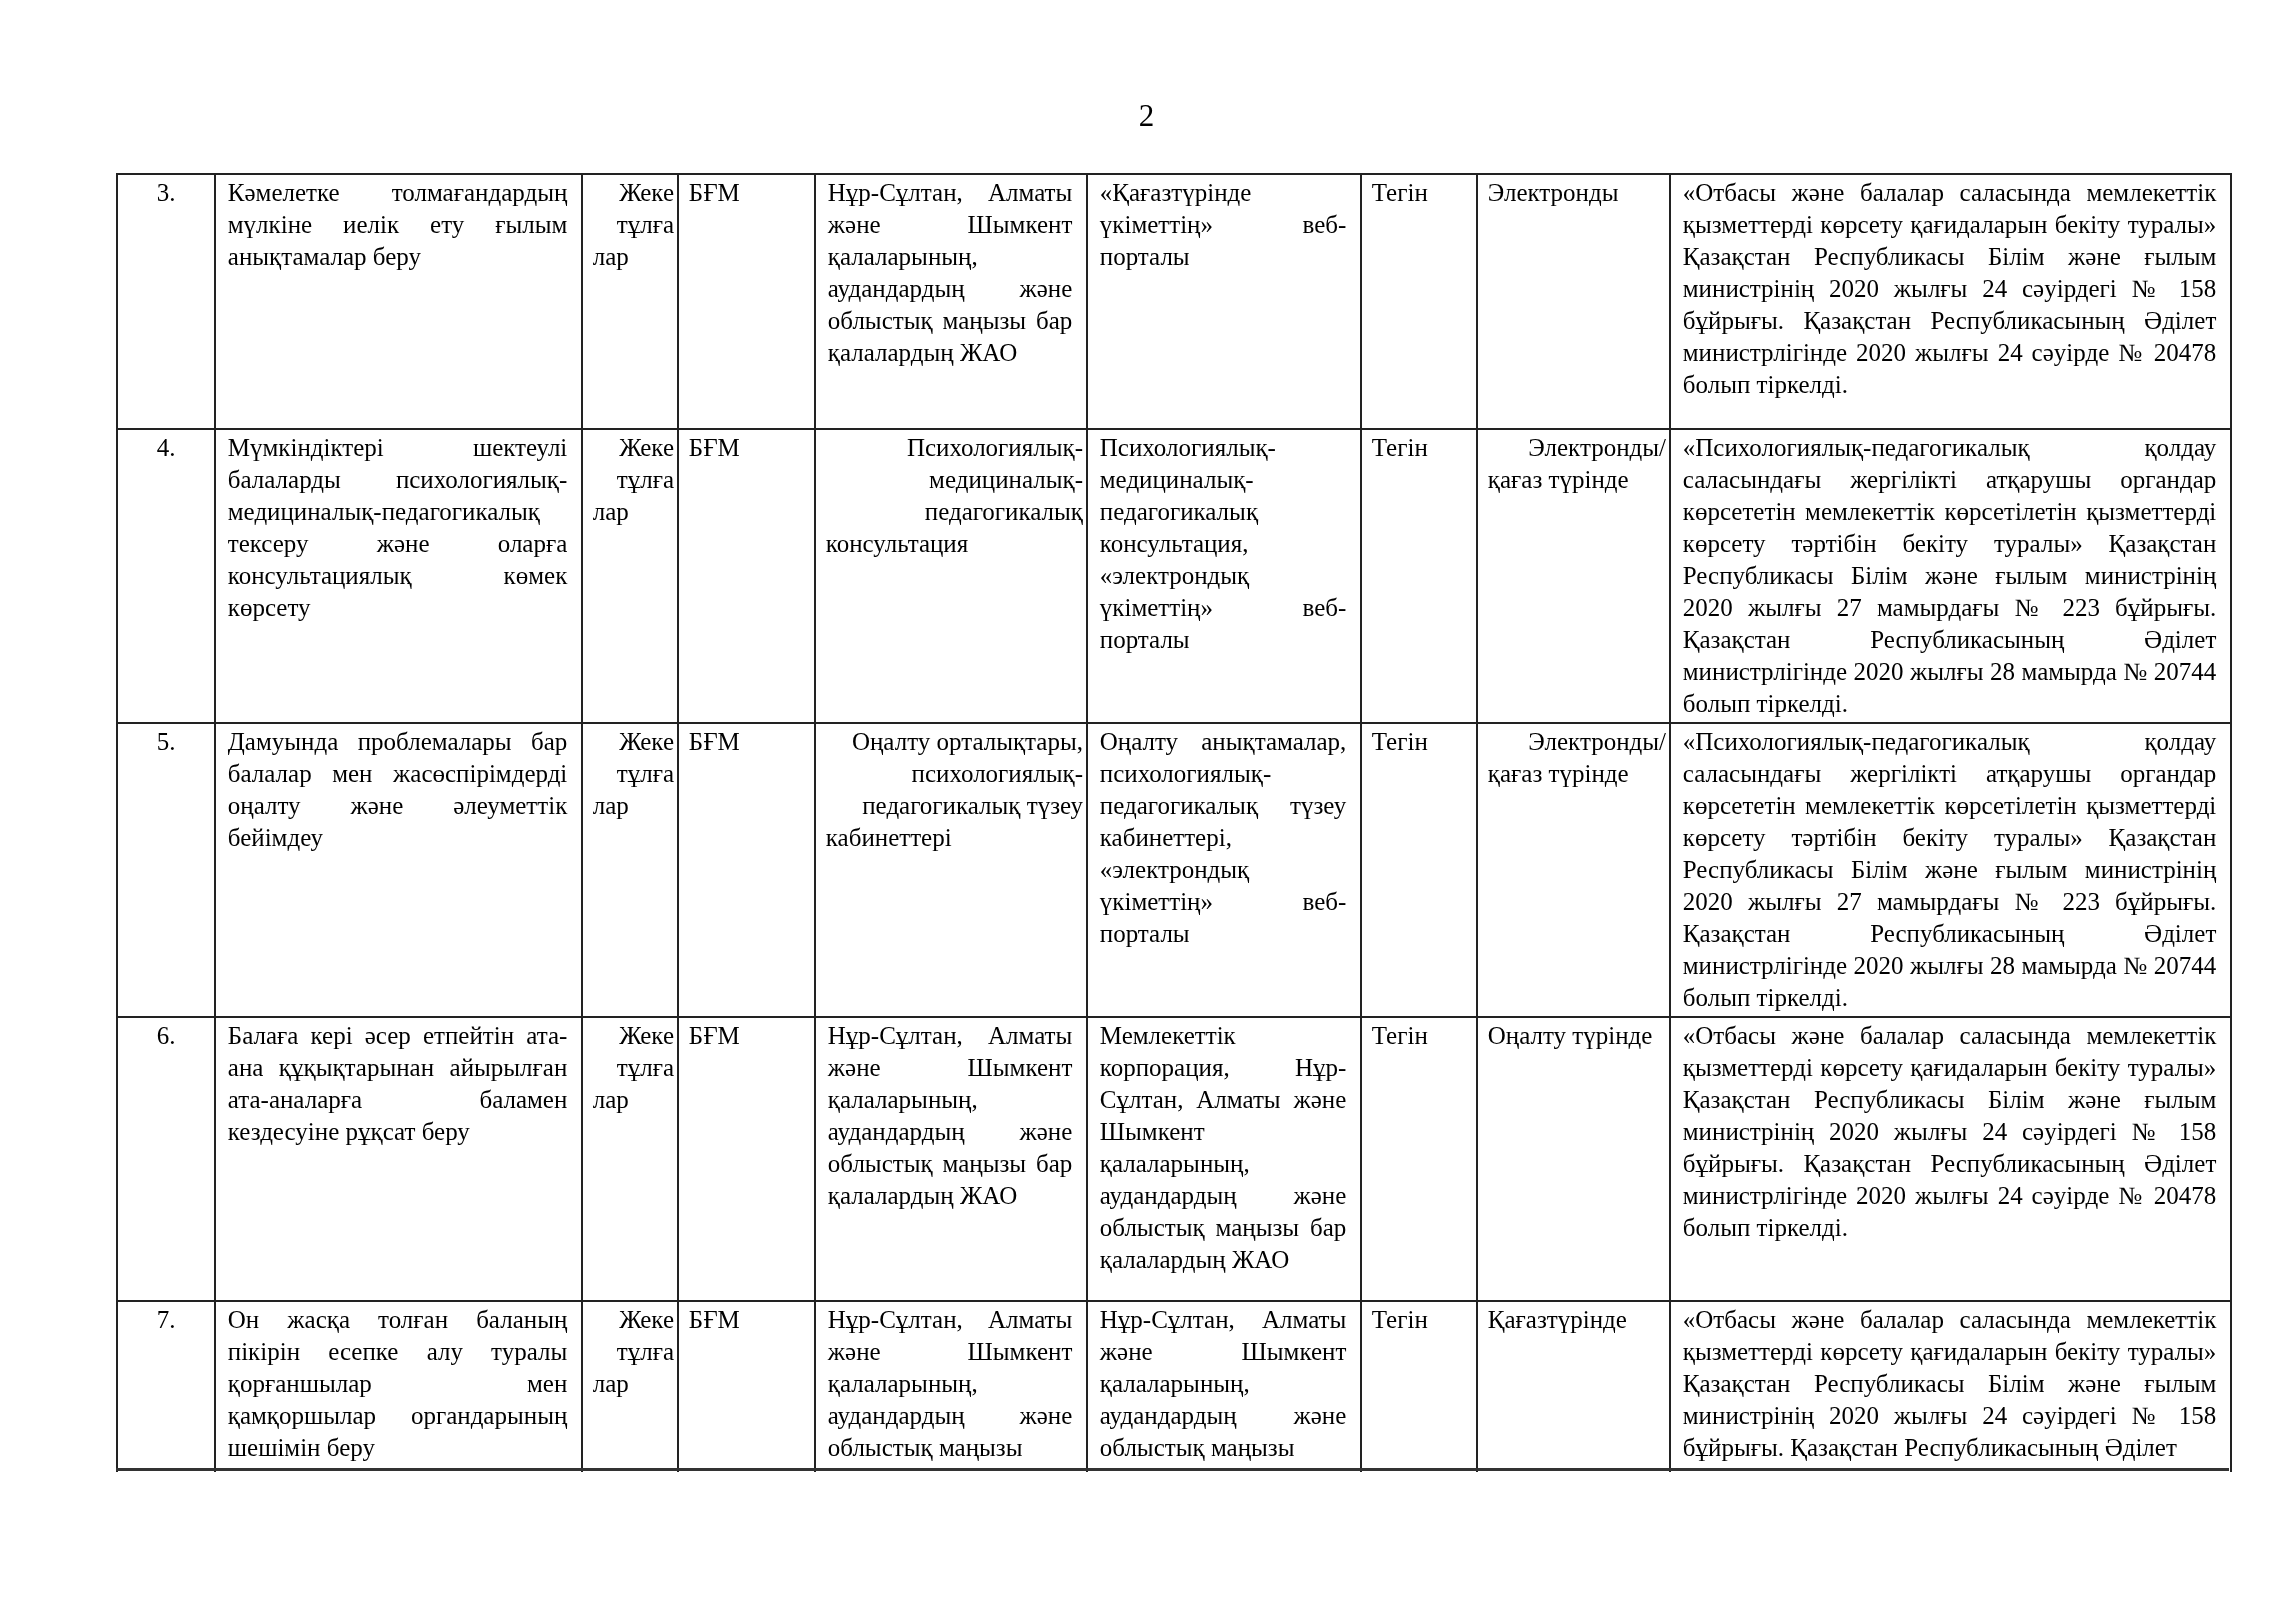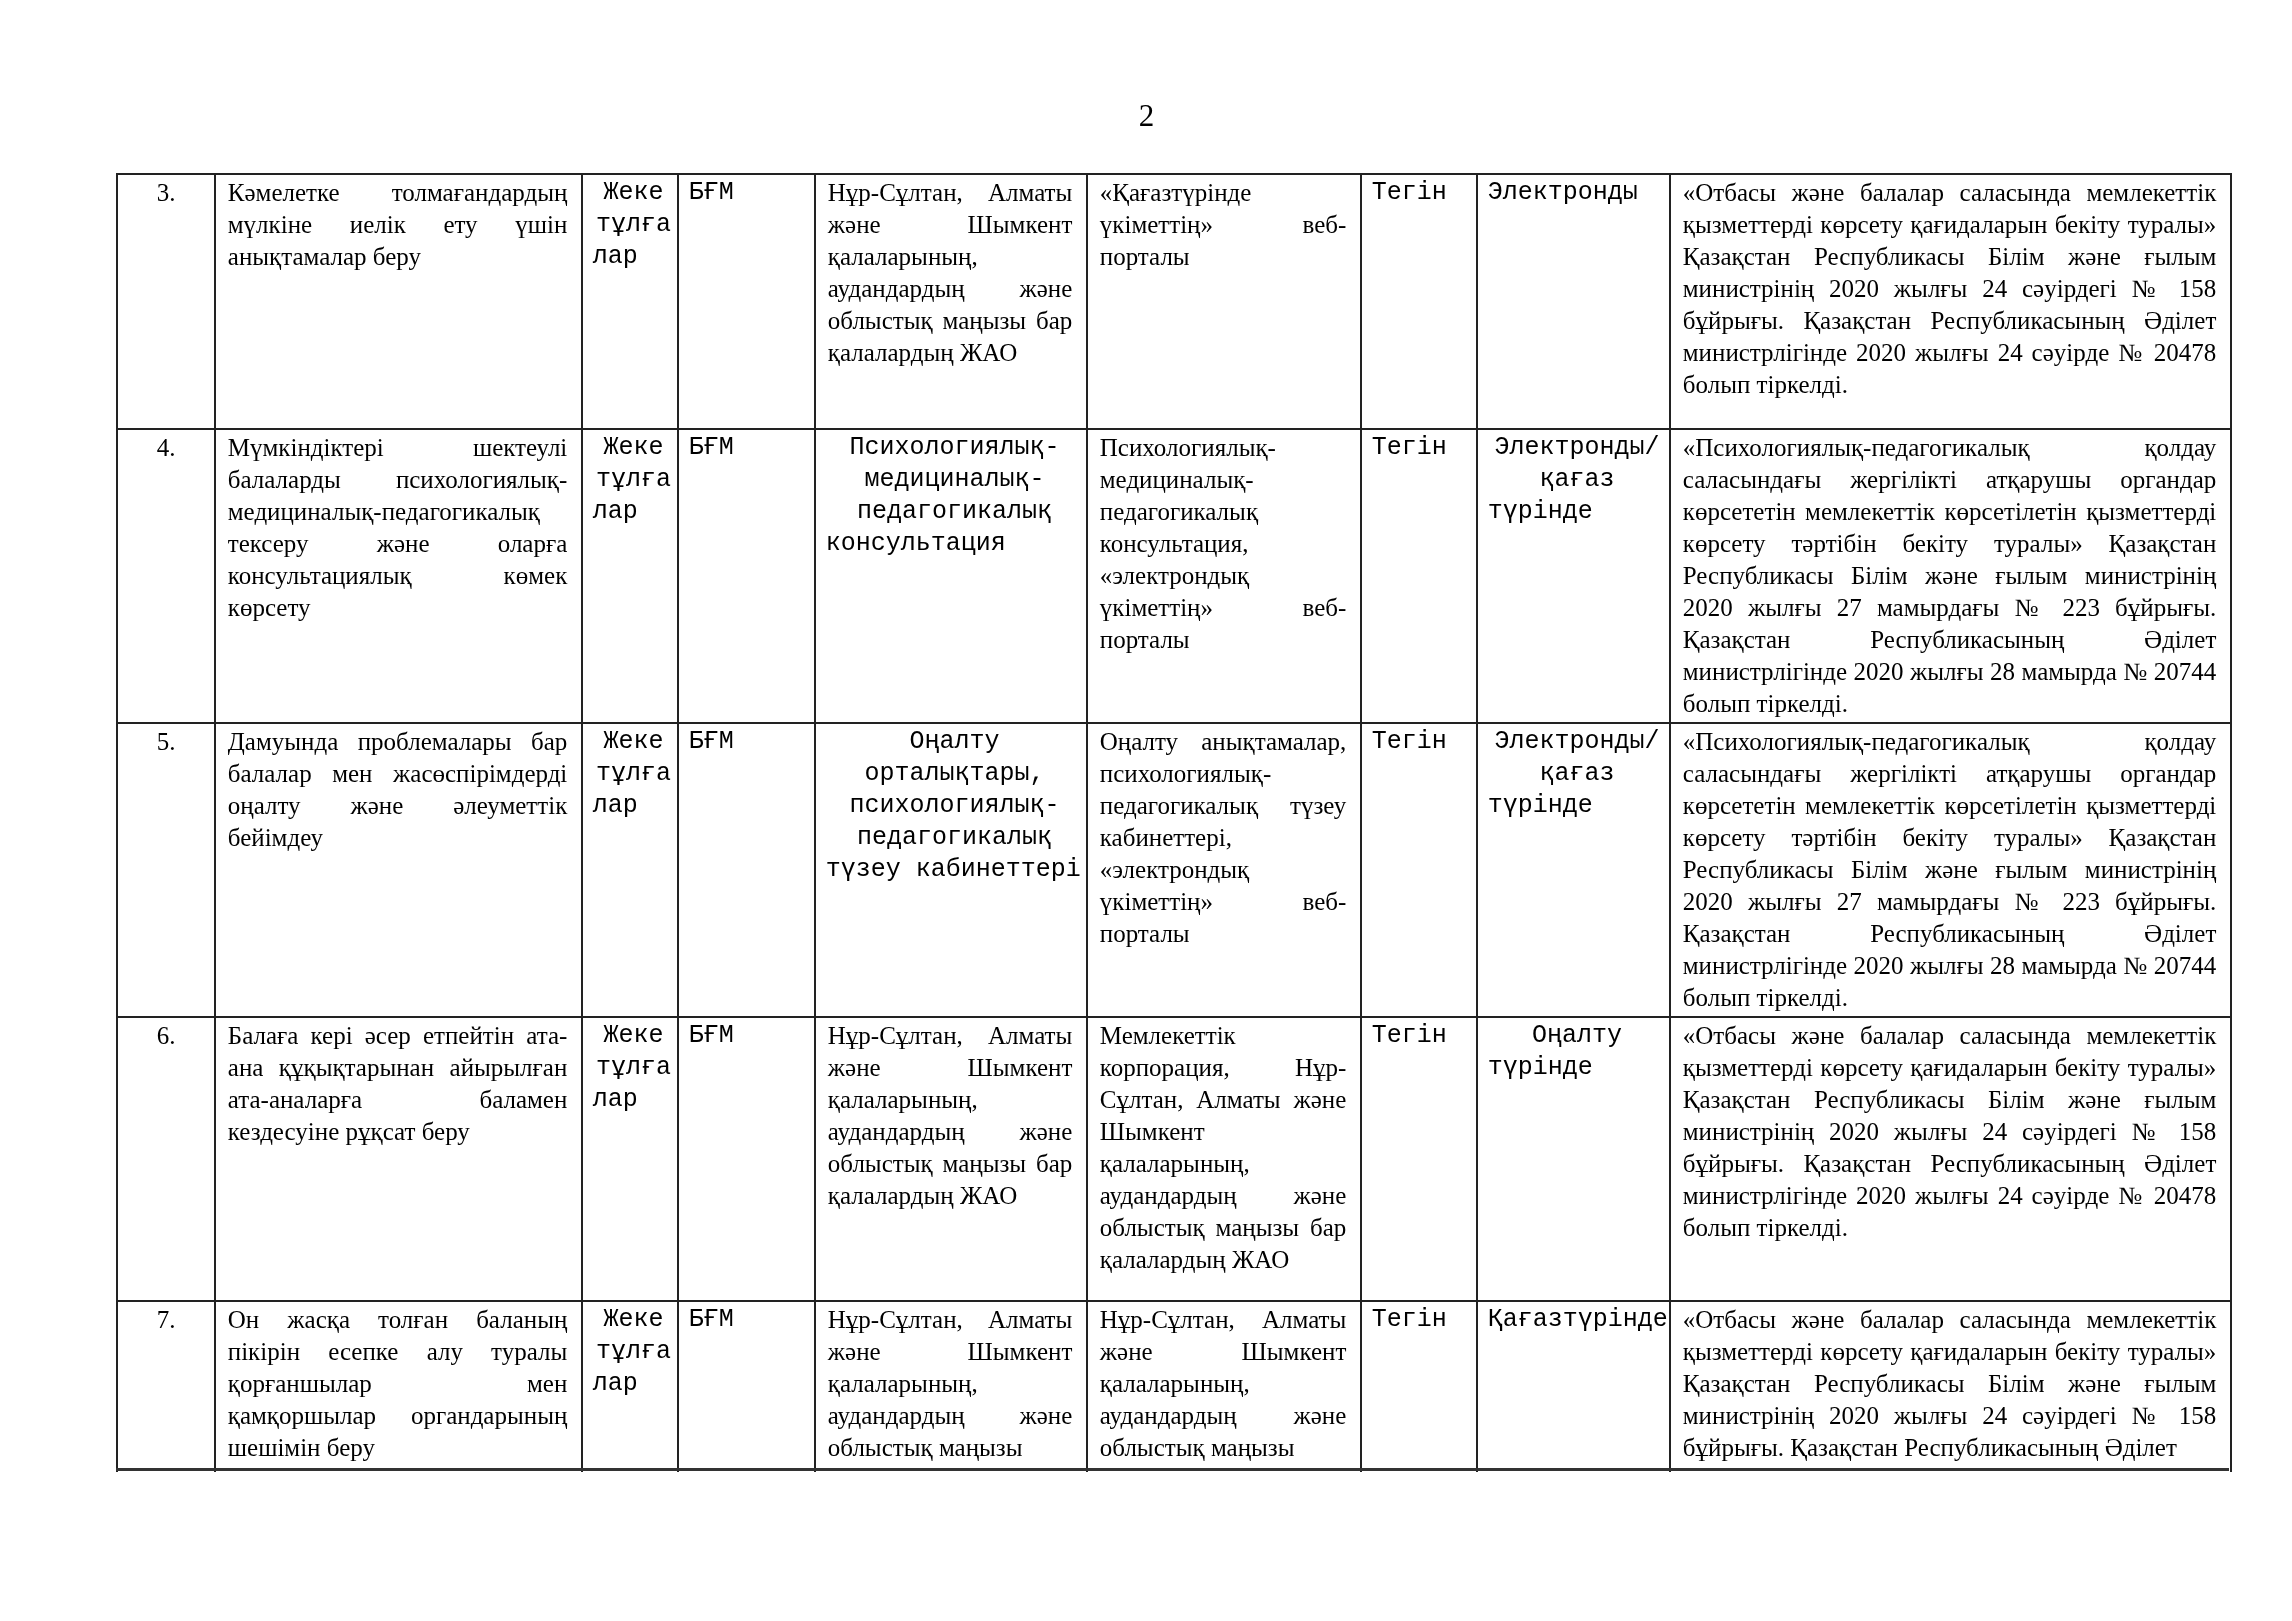--- a/index.html
+++ b/index.html
@@ -42,25 +42,24 @@
       text-align-last: left;
       overflow: hidden;
     }
     table.services td.c-num {
       text-align: center;
       text-align-last: center;
       padding-left: 3.9px;
       padding-right: 3.9px;
     }
     table.services td.c-short {
-      text-align: center;
+      text-align: right;
       text-align-last: left;
       padding-left: 9.8px;
       padding-right: 3px;
-      font-family: Liberation Mono, monospace;
     }
     tr.r3 { height: 255px; }
     tr.r4 { height: 284px; }
     tr.r5 { height: 283px; }
     tr.r6 { height: 284px; }
     tr.r7 td { height: 187px; }
     .last-row-clip {
       position: absolute;
       left: 0;
       top: 1472px;
@@ -90,21 +89,21 @@
     <col style="width:137px">
     <col style="width:272px">
     <col style="width:274px">
     <col style="width:116px">
     <col style="width:193px">
     <col style="width:561px">
   </colgroup>
   <tbody>
     <tr class="r3">
       <td class="c-num">3.</td>
-      <td>Кәмелетке толмағандардың мүлкіне иелік ету үшін анықтамалар беру</td>
+      <td>Кәмелетке толмағандардың мүлкіне иелік ету ғылым анықтамалар беру</td>
       <td class="c-short">Жеке тұлға лар</td>
       <td class="c-short">БҒМ</td>
       <td>Нұр-Сұлтан, Алматы және Шымкент қалаларының, аудандардың және облыстық маңызы бар қалалардың ЖАО</td>
       <td>«Қағазтүрінде үкіметтің» веб-порталы</td>
       <td class="c-short">Тегін</td>
       <td class="c-short">Электронды</td>
       <td>«Отбасы және балалар саласында мемлекеттік қызметтерді көрсету қағидаларын бекіту туралы» Қазақстан Республикасы Білім және ғылым министрінің 2020 жылғы 24 сәуірдегі № 158 бұйрығы. Қазақстан Республикасының Әділет министрлігінде 2020 жылғы 24 сәуірде № 20478 болып тіркелді.</td>
     </tr>
     <tr class="r4">
       <td class="c-num">4.</td>

